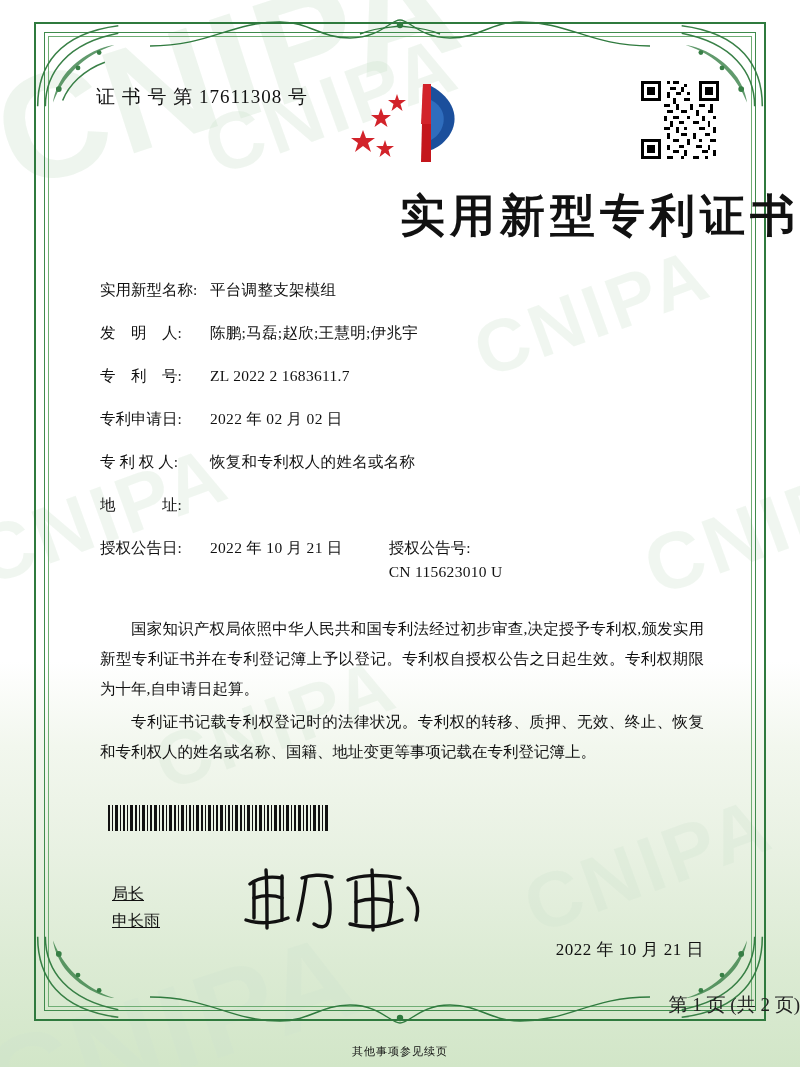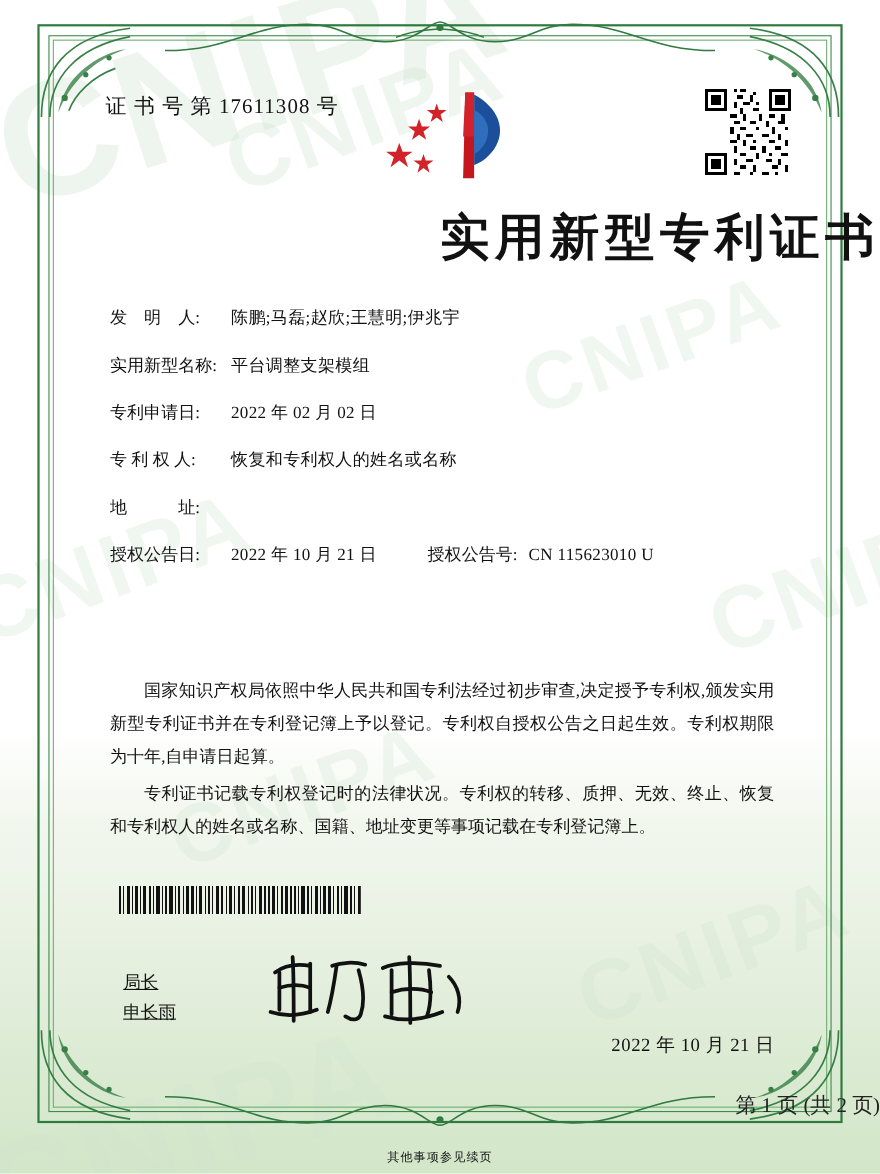--- a/index.html
+++ b/index.html
@@ -107,21 +107,21 @@
   .row .label{
     width:110px;flex:0 0 110px;
     letter-spacing:0px;
     white-space:nowrap;
   }
   .row .value{flex:1;letter-spacing:.3px;}
   .row .value .line2{display:block;}
   .row.inline-two{justify-content:flex-start;}
   .pub-left{display:flex;flex:0 0 auto;}
   .pub-left .label{width:110px;flex:0 0 110px;}
-  .pub-right{display:flex;margin-left:46px;}
+  .pub-right{display:flex;margin-left:46px;flex-direction:column;}
   .pub-right .label{width:auto;flex:0 0 auto;margin-right:10px;white-space:nowrap;}
 
   
   .body-text{
     position:absolute;left:100px;right:96px;top:614px;
     font-size:15.5px;line-height:1.95;color:#111;text-align:justify;
   }
   .body-text p{margin:0 0 2px 0;text-indent:2em;}
 
   
@@ -323,29 +323,33 @@
         <rect x="23" y="27" width="1" height="1"></rect>
       </g>
     </svg>
   </div>
 
   <div class="cert-title">实用新型专利证书</div>
 
   <div class="fields">
 
     <div class="row">
+      <div class="label">实用新型名称:</div>
+      <div class="value">平台调整支架模组</div>
+    </div>
+
+    <div class="row">
       <div class="label">发　明　人:</div>
       <div class="value">陈鹏;马磊;赵欣;王慧明;伊兆宇</div>
     </div>
 
     <div class="row">
-      <div class="label">实用新型名称:</div>
-      <div class="value">平台调整支架模组</div>
-    </div>
-
+      <div class="label">专　利　号:</div>
+      <div class="value">ZL 2022 2 1683611.7</div>
+    </div>
 
     <div class="row">
       <div class="label">专利申请日:</div>
       <div class="value">2022 年 02 月 02 日</div>
     </div>
 
     <div class="row">
       <div class="label">专 利 权 人:</div>
       <div class="value">恢复和专利权人的姓名或名称</div>
     </div>

